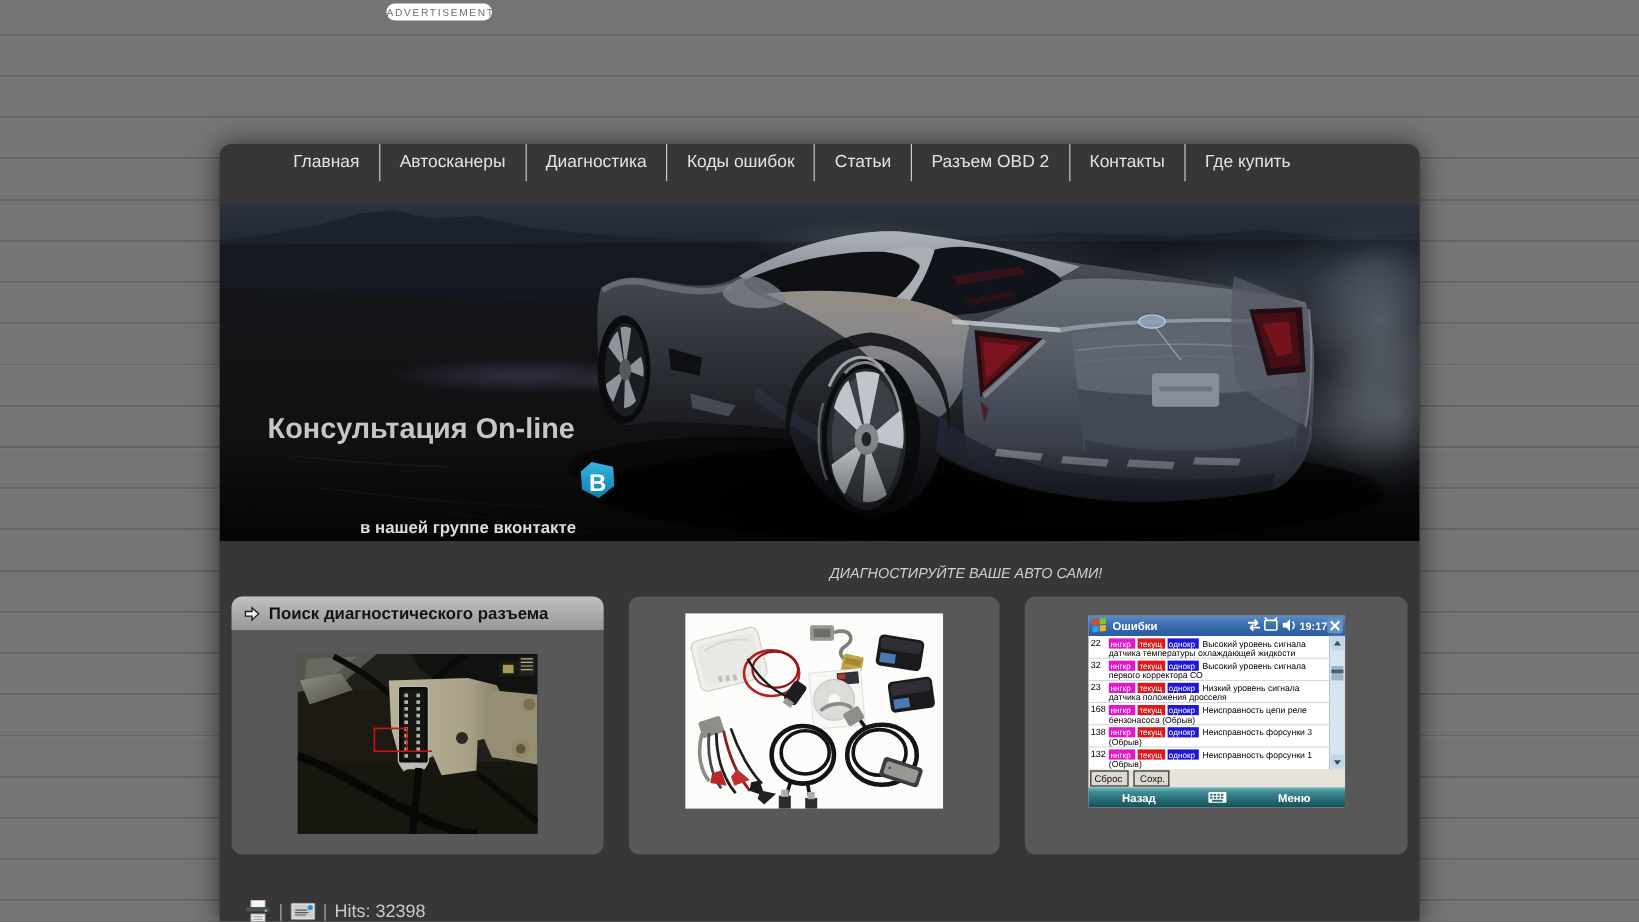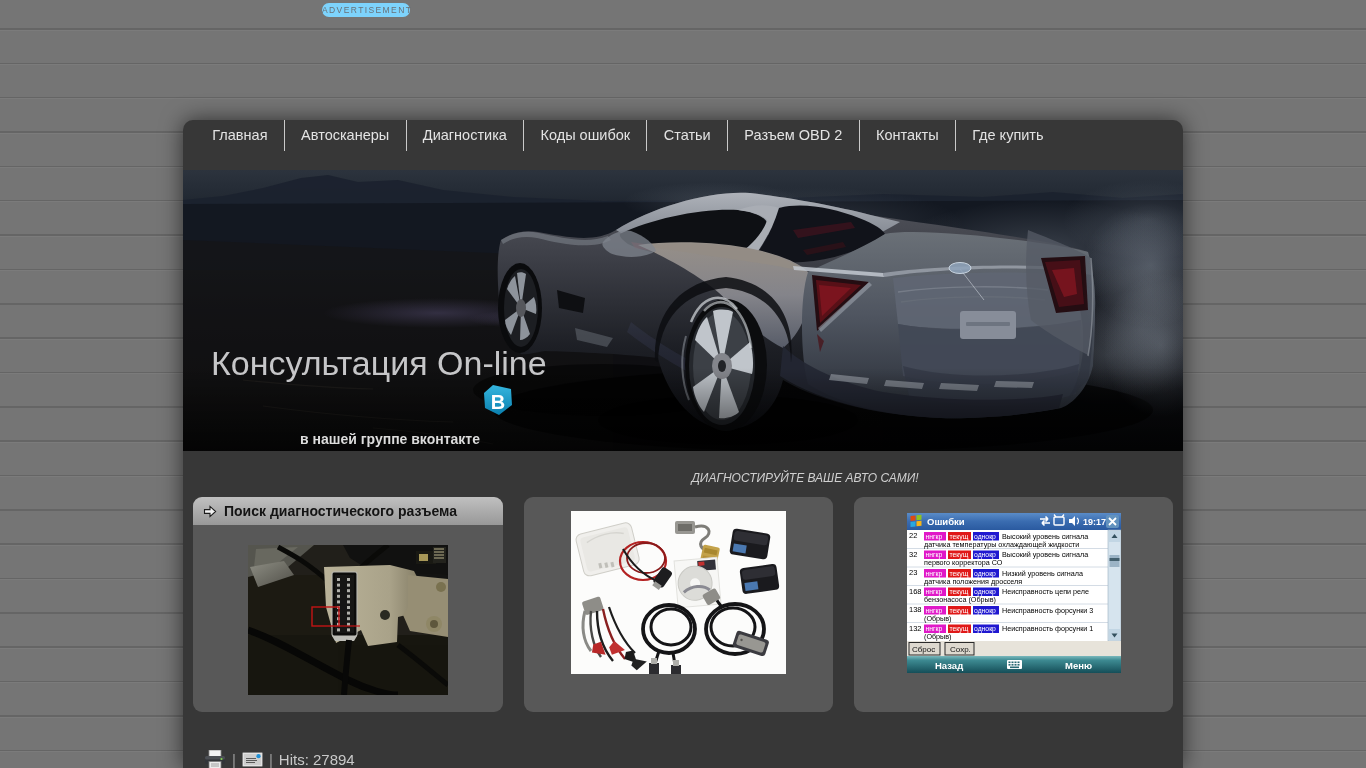--- a/index.html
+++ b/index.html
@@ -4,41 +4,41 @@
 <style>
 html,body{margin:0;padding:0;}
 body{
   width:1366px;height:768px;overflow:hidden;position:relative;
   font-family:"Liberation Sans", sans-serif;
   background-color:#767676;
   background-image:repeating-linear-gradient(to bottom,#757575 0px,#757575 28.2px,#656565 28.2px,#656565 29.7px,#7b7b7b 29.7px,#7b7b7b 30.5px,#757575 30.5px,#757575 34.35px);
 }
 .adpill{
   position:absolute;left:322px;top:3px;width:88px;height:14px;
-  background:#7dd3fc;border-radius:7px;
+  background:#ffffff;border-radius:7px;
   font-size:8.5px;letter-spacing:1.4px;color:#6a7076;
   text-align:left;line-height:14px;
 }
 .panel{
   position:absolute;left:183px;top:120px;width:1000px;height:648px;
   background:#373737;border-radius:10px 10px 0 0;
   box-shadow:0 0 22px rgba(0,0,0,0.6);
 }
-.nav{height:50px;position:relative;}
+.nav{height:50px;position:relative;padding-left:32px;}
 .nav ul{margin:0;padding:0 0 0 13px;list-style:none;height:31px;}
 .nav li{
   display:inline-block;height:31px;line-height:31px;padding:0 16.3px;
   border-right:1px solid #c9c9c9;vertical-align:top;
   color:#e3e3e3;font-size:14.5px;
 }
 .nav li:last-child{border-right:none;}
 .hero{position:absolute;top:50px;left:0;width:1000px;height:281px;overflow:hidden;}
 .herotitle{
-  position:absolute;left:28px;top:174px;width:560px;
-  font-size:34px;font-weight:normal;color:#c6c6c8;letter-spacing:0px;
+  position:absolute;left:40px;top:174px;width:560px;
+  font-size:24px;font-weight:bold;color:#c6c6c8;letter-spacing:0px;
 }
 .herosub{
   position:absolute;left:117px;top:233px;
   font-size:14px;font-weight:bold;color:#dcdcdc;margin-top:28px;
 }
 .vk{position:absolute;left:300px;top:214px;}
 .tagline{
   position:absolute;left:622px;top:351px;transform:translateX(-50%);
   font-size:12px;font-weight:normal;font-style:italic;color:#cfcfcf;white-space:nowrap;
 }
@@ -589,15 +589,15 @@
       <rect x="1" y="6" width="20" height="8" rx="1.5" fill="#323438"></rect>
       <rect x="1" y="6" width="20" height="3.5" rx="1.5" fill="#4c4f54"></rect>
       <circle cx="17.5" cy="9" r="1.1" fill="#7fd24f"></circle>
       <rect x="5" y="11.5" width="12" height="7" fill="#ececec" stroke="#7a7a7a" stroke-width="0.8"></rect>
       <path d="M7,14 h8 M7,16 h8" stroke="#9a9a9a" stroke-width="0.9"></path>
     </svg></span><span class="fsep">|</span><span><svg width="21" height="15" viewBox="0 0 21 15" style="vertical-align:top;margin-top:2px">
       <rect x="0.5" y="0.5" width="20" height="14" rx="1" fill="#e2e2e2" stroke="#7e7e7e" stroke-width="0.9"></rect>
       <rect x="2" y="2" width="17" height="11" fill="#cdcdcd"></rect>
       <path d="M4,6.5 h10 M4,8.5 h11 M4,10.5 h9" stroke="#5a5a5a" stroke-width="1"></path>
       <circle cx="16.5" cy="4.2" r="2.1" fill="#1e90d6"></circle>
-    </svg></span><span class="fsep">|</span><span>Hits: 27894</span>
+    </svg></span><span class="fsep">|</span><span>Hits: 32398</span>
   </div>
 </div>
 
 </body></html>

